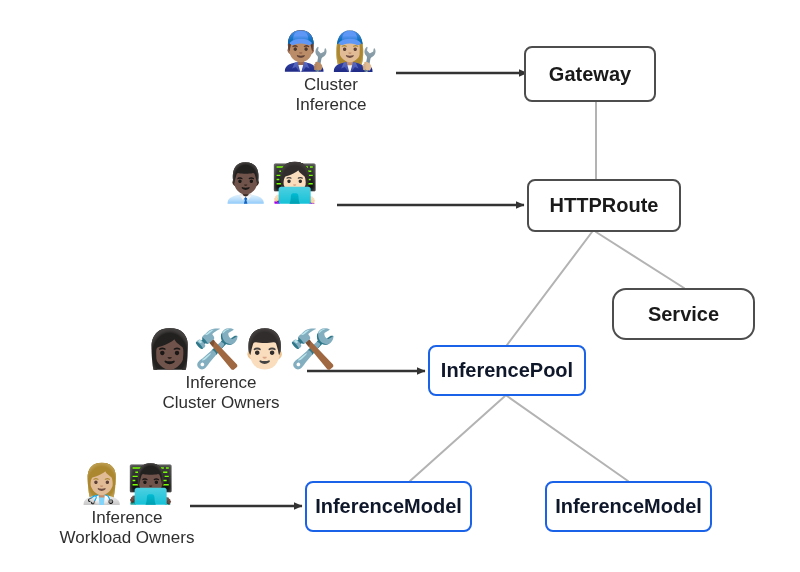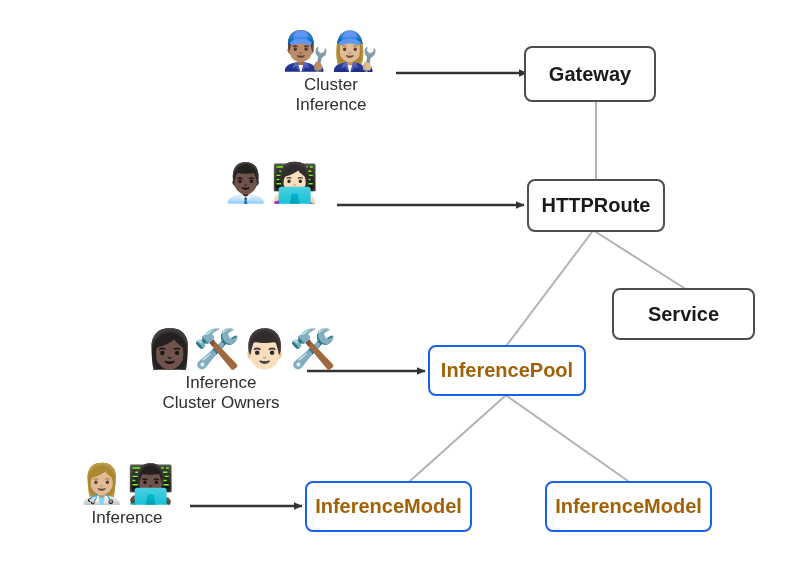--- a/index.html
+++ b/index.html
@@ -60,21 +60,21 @@
     font-weight: bold;
     text-align: center;
   }
   .node-core {
     border: 2px solid #4d4d4d;
     color: #1a1a1a;
     font-size: 20px;
   }
   .node-inference {
     border: 2.5px solid #1a62e8;
-    color: #a16207;
+    color: #0f172a;
     font-size: 20px;
   }
 </style>
 </head>
 <body>
 
 <div id="diagram-root">
 
   <svg class="layer" viewBox="0 0 800 572">
     <defs>
@@ -111,31 +111,32 @@
 
   <div class="persona" style="left:146px; top:330px; width:150px;">
     <span class="persona-emoji">👩🏿‍🛠️👨🏻‍🛠️</span>
     <span class="persona-label-line">Inference</span>
     <span class="persona-label-line">Cluster Owners</span>
   </div>
 
   <div class="persona" style="left:52px; top:465px; width:150px;">
     <span class="persona-emoji">👩🏼‍⚕️👨🏿‍💻</span>
     <span class="persona-label-line">Inference</span>
+    <span class="persona-label-line">Workload Owners</span>
   </div>
 
   <div class="node node-core" style="left:524px; top:46px; width:132px; height:56px;">
     <span>Gateway</span>
   </div>
 
-  <div class="node node-core" style="left:527px; top:179px; width:138px; height:53px;">
+  <div class="node node-core" style="left:527px; top:179px; width:154px; height:53px;">
     <span>HTTPRoute</span>
   </div>
 
-  <div class="node node-core" style="left:612px; top:288px; width:143px; height:52px;">
+  <div class="node node-core" style="left:612px; top:288px; width:143px; height:52px;border-radius:14px;">
     <span>Service</span>
   </div>
 
   <div class="node node-inference" style="left:428px; top:345px; width:158px; height:51px;">
     <span>InferencePool</span>
   </div>
 
   <div class="node node-inference" style="left:305px; top:481px; width:167px; height:51px;">
     <span>InferenceModel</span>
   </div>

